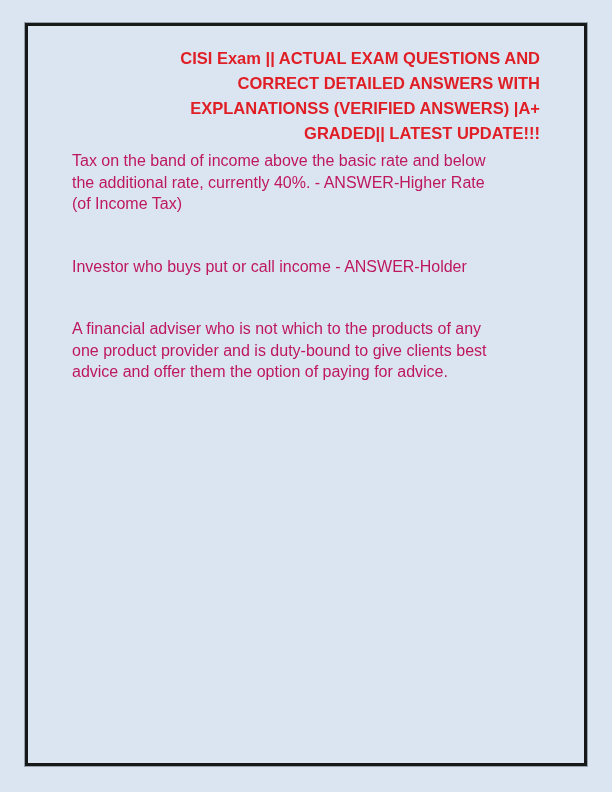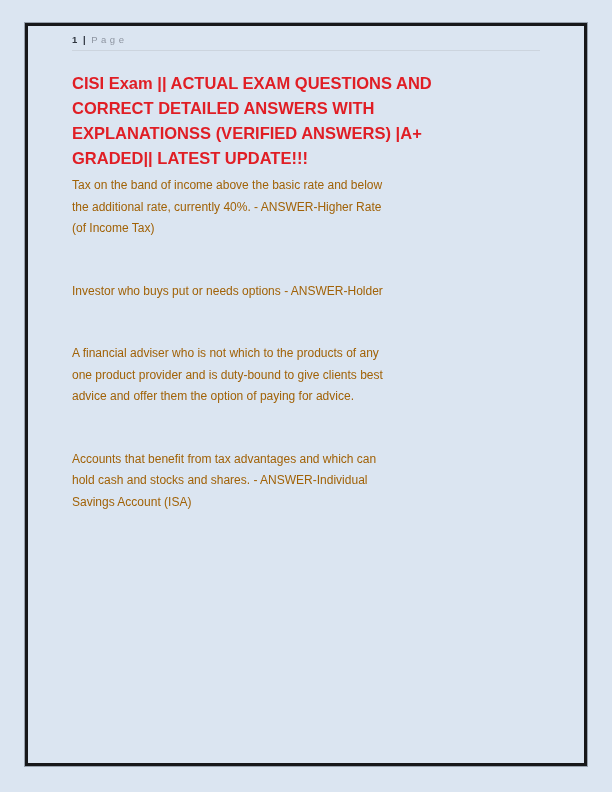--- a/index.html
+++ b/index.html
@@ -44,59 +44,48 @@
     height: 0;
   }
   .content {
     margin: 0 28px 0 44px;
   }
   .doc-title {
     color: #e01e25;
     font-weight: bold;
     font-size: 16.5px;
     line-height: 25px;
-    text-align: left;
+    text-align: right;
     white-space: pre-line;
     margin: 20px 16px 0 0;
   }
   .para {
-    color: #a16207;
-    font-size: 12px;
+    color: #be185d;
+    font-size: 16px;
     line-height: 21.5px;
     white-space: pre-line;
     margin: 41px 0 0 0;
   }
   .doc-title + .para {
     margin-top: 4px;
   }
 </style>
 </head>
 <body>
 
 <div class="page-frame">
 
-  <div class="page-header">
-    <div class="header-line">
-      <span class="header-num">1</span>
-      <span class="header-sep">|</span>
-      <span class="header-label">Page</span>
-    </div>
-    <hr class="header-rule">
-  </div>
 
   <div class="content">
     <p class="doc-title">CISI Exam || ACTUAL EXAM QUESTIONS AND
 CORRECT DETAILED ANSWERS WITH
 EXPLANATIONSS (VERIFIED ANSWERS) |A+
 GRADED|| LATEST UPDATE!!!</p>
     <p class="para">Tax on the band of income above the basic rate and below
 the additional rate, currently 40%. - ANSWER-Higher Rate
 (of Income Tax)</p>
-    <p class="para">Investor who buys put or needs options - ANSWER-Holder</p>
+    <p class="para">Investor who buys put or call income - ANSWER-Holder</p>
     <p class="para">A financial adviser who is not which to the products of any
 one product provider and is duty-bound to give clients best
 advice and offer them the option of paying for advice.</p>
-    <p class="para">Accounts that benefit from tax advantages and which can
-hold cash and stocks and shares. - ANSWER-Individual
-Savings Account (ISA)</p>
   </div>
 
 </div>
 
 </body></html>

